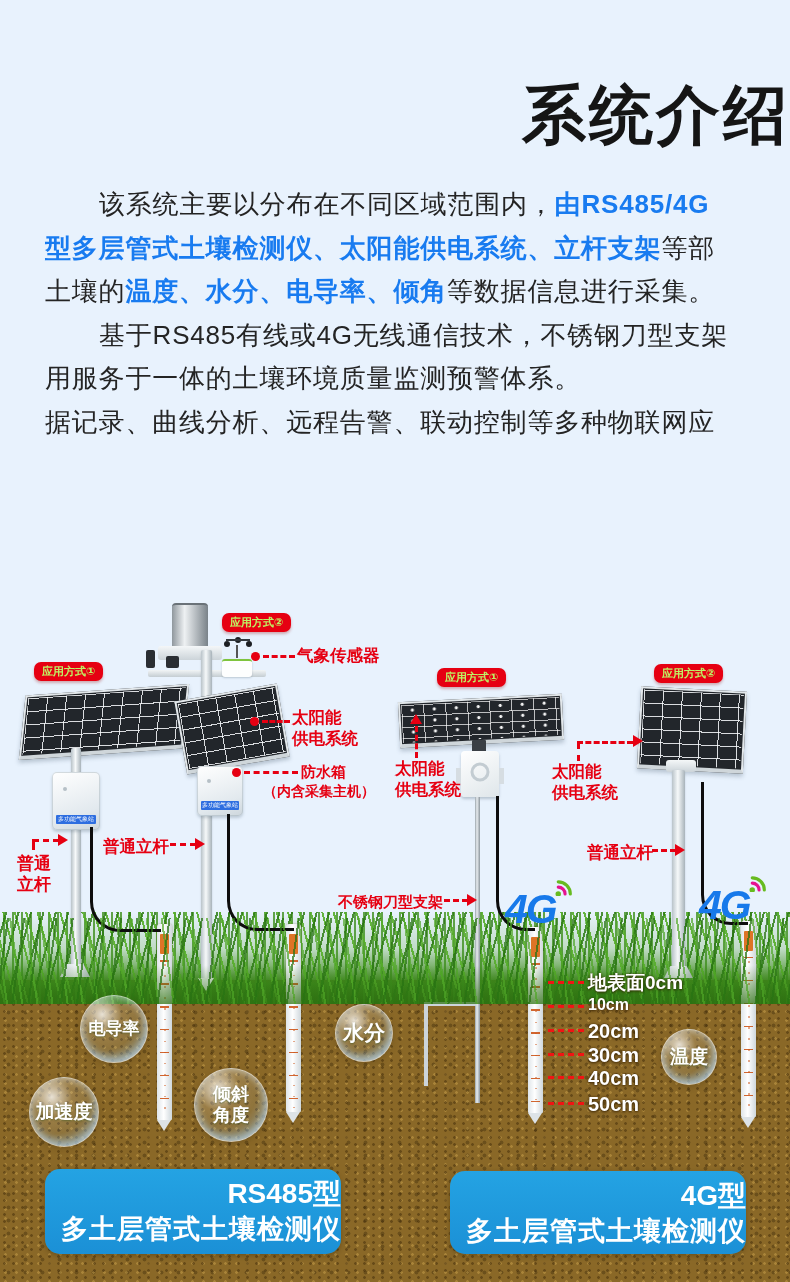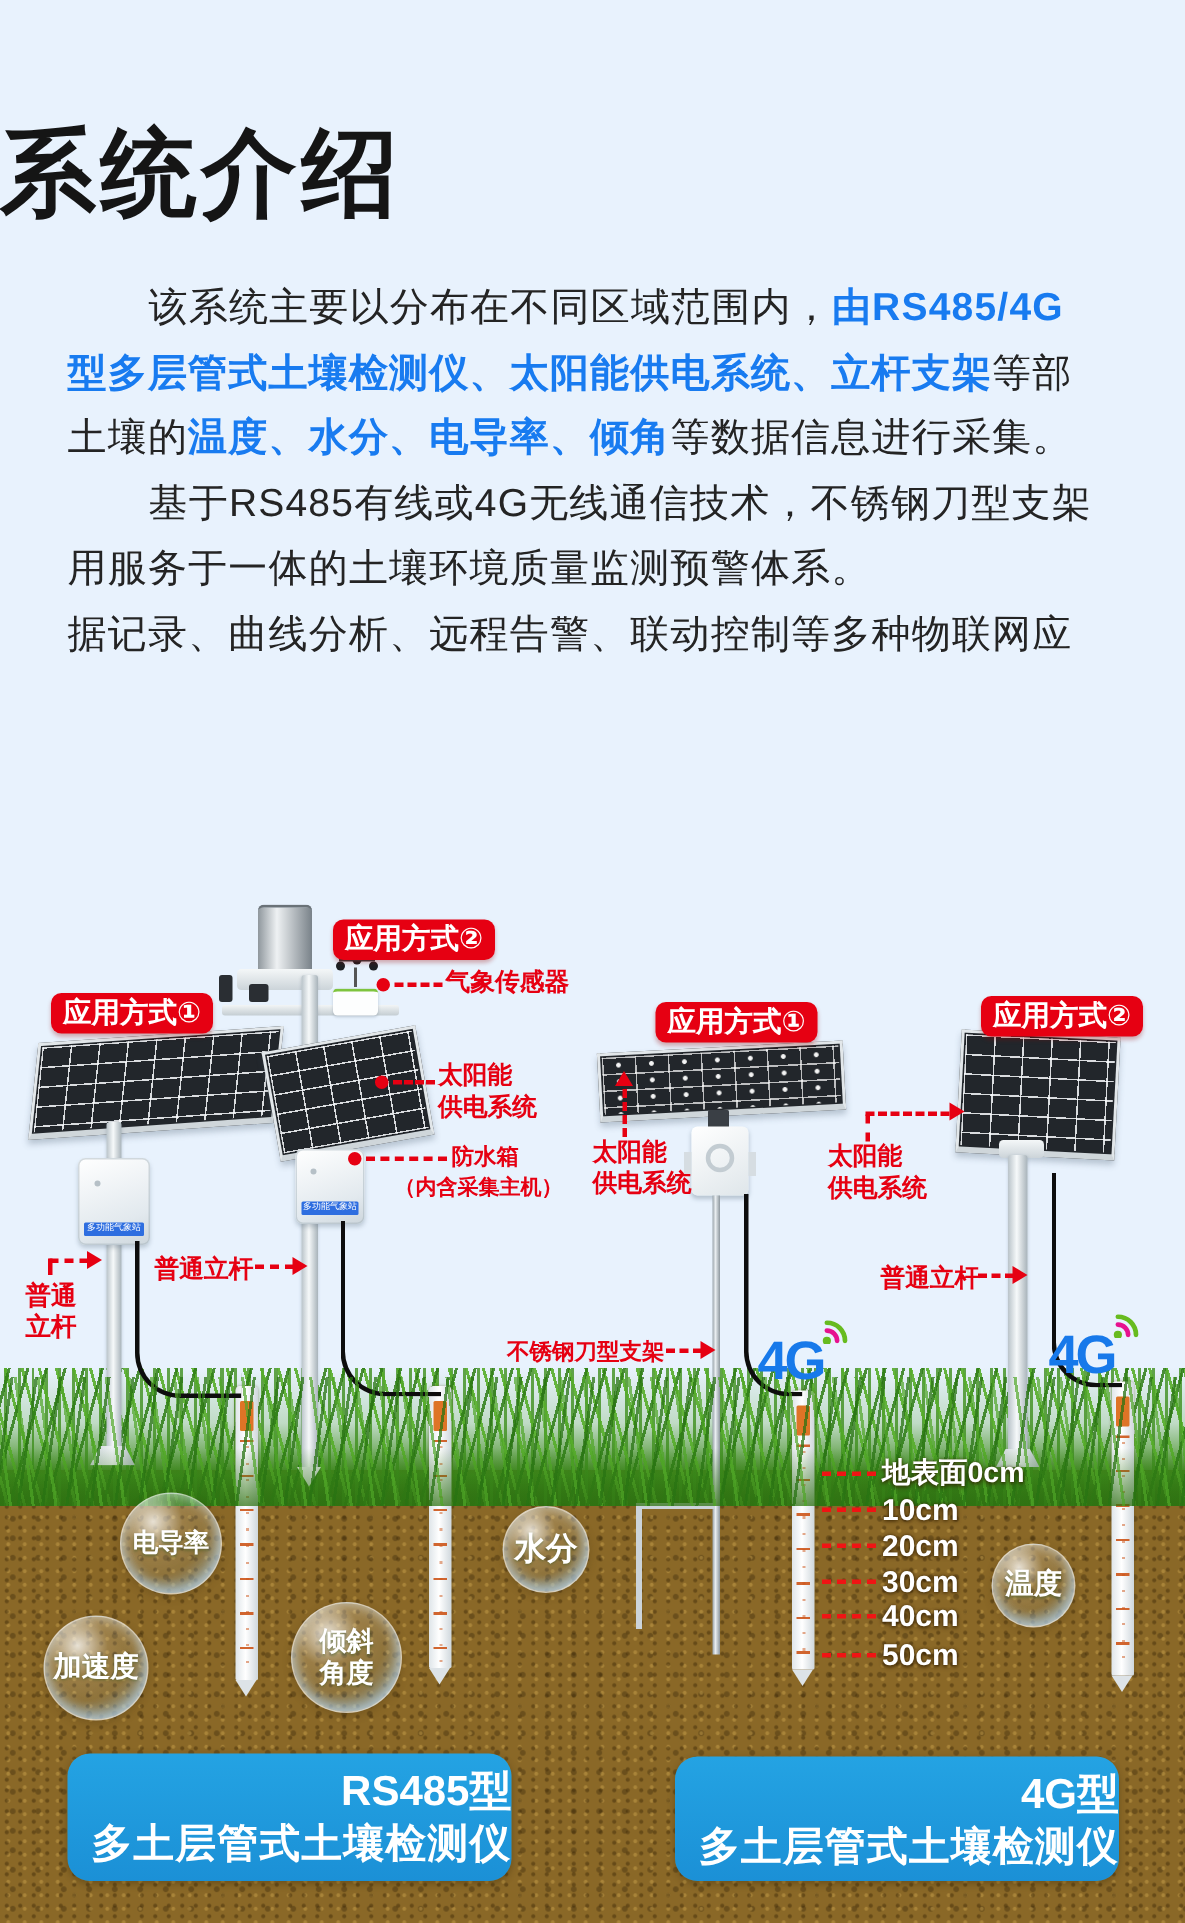--- a/index.html
+++ b/index.html
@@ -1,19 +1,19 @@
 <!DOCTYPE html>
 <html><head>
 <meta charset="utf-8">
 <style>
   html,body{margin:0;padding:0;background:#fff;}
   .page{position:relative;width:790px;height:1282px;background:var(--bg,#e8f2fd);overflow:hidden;
         font-family:"Liberation Sans","DejaVu Sans",sans-serif;}
   
-  .title{position:absolute;top:72px;left:0;width:100%;margin:0;text-align:left;
+  .title{position:absolute;top:72px;left:0;width:100%;margin:0;text-align:right;
          font-size:64px;font-weight:900;color:#151515;letter-spacing:3px;}
   .intro{position:absolute;left:45px;top:183px;width:710px;font-size:26px;color:#242424;letter-spacing:.8px;}
   .intro .line{height:43.5px;line-height:43.5px;white-space:nowrap;}
   .intro .indent{text-indent:54px;}
   .intro .hl{color:var(--accent,#187bf0);font-weight:700;}
   
   .soil{position:absolute;left:0;top:980px;width:790px;height:302px;z-index:1;background-color:var(--soil,#8a6827);
     background-image:
       linear-gradient(to bottom,rgba(55,36,4,.30),rgba(55,36,4,0) 14px),
       radial-gradient(circle,rgba(58,38,6,.45) 1px,transparent 1.7px),
@@ -67,38 +67,38 @@
   .probe{position:absolute;width:15px;z-index:3;background:linear-gradient(to right,#dfe5e9,#ffffff 45%,#cfd7dc);
          border-radius:3px 3px 1px 1px;box-shadow:0 0 2px rgba(90,70,30,.45);}
   .probe::after{content:'';position:absolute;left:0;bottom:-11px;width:0;height:0;
          border-left:7.5px solid transparent;border-right:7.5px solid transparent;border-top:11px solid #dde3e7;}
   .probe .tag{position:absolute;left:3px;top:10px;width:9px;height:20px;background:#de7426;border-radius:1px;}
   .probe .scale{position:absolute;left:3px;right:3px;top:36px;bottom:4px;
       background-image:repeating-linear-gradient(to bottom,rgba(205,85,25,.9) 0 1.5px,transparent 1.5px 23px),
                        repeating-linear-gradient(to bottom,transparent 0 4px,rgba(205,85,25,.5) 4px 5.5px,transparent 5.5px 11px);
       background-size:100% 100%,2px 100%;background-position:0 0,50% 0;background-repeat:no-repeat,no-repeat;}
   
-  .badge{position:absolute;z-index:7;background:var(--red,#e60012);color:#ffffff;font-weight:700;font-size:19px;
+  .badge{position:absolute;z-index:7;background:var(--red,#e60012);color:#bef264;font-weight:700;font-size:11px;
          line-height:1;padding:4px 8px;border-radius:7px;white-space:nowrap;box-shadow:0 2px 3px rgba(150,0,0,.3);}
   .rlabel{position:absolute;z-index:7;color:var(--red,#e60012);font-weight:800;line-height:1.25;white-space:pre-line;}
   .dot,.dh,.dv,.ar,.au{position:absolute;z-index:6;}
   .dot{width:9px;height:9px;border-radius:50%;background:var(--red,#e60012);}
   .dh{border-top:3px dashed var(--red,#e60012);height:0;}
   .dv{border-left:3px dashed var(--red,#e60012);width:0;}
   .ar{width:0;height:0;border-top:6px solid transparent;border-bottom:6px solid transparent;border-left:10px solid var(--red,#e60012);}
   .au{width:0;height:0;border-left:6px solid transparent;border-right:6px solid transparent;border-bottom:10px solid var(--red,#e60012);}
   .bubble{position:absolute;z-index:6;border-radius:50%;display:flex;align-items:center;justify-content:center;
       color:#fff;font-weight:700;text-align:center;white-space:pre-line;line-height:1.15;
       background:radial-gradient(circle at 32% 28%,rgba(255,255,255,.8),rgba(255,255,255,.15) 30%,rgba(190,220,245,.10) 55%,rgba(150,200,240,.4) 80%,rgba(255,255,255,.8) 93%,rgba(185,222,250,.5));
       box-shadow:inset 0 0 10px rgba(255,255,255,.6),inset 0 -4px 8px rgba(120,180,230,.45),0 2px 6px rgba(70,50,15,.3);
       border:1px solid rgba(255,255,255,.6);text-shadow:0 1px 2px rgba(60,90,40,.55);}
   .dmark-line{position:absolute;z-index:6;left:548px;width:36px;border-top:3.5px dashed var(--dred,#f01414);}
   .dmark-label{position:absolute;z-index:6;left:588px;color:#fff;font-weight:700;line-height:1;
       text-shadow:0 1px 3px rgba(50,30,0,.85),0 0 2px rgba(50,30,0,.6);white-space:nowrap;}
-  .logo4g{position:absolute;z-index:6;font-size:36px;font-weight:800;color:#1779ea;letter-spacing:-2px;}
+  .logo4g{position:absolute;z-index:6;font-size:41px;font-weight:800;font-style:italic;color:#1779ea;letter-spacing:-2px;}
   .logo4g svg{position:absolute;right:-17px;top:-11px;}
   
   .fbox{position:absolute;z-index:8;width:296px;background:linear-gradient(#24a3e3,#1b90d6);border-radius:15px;
         color:#fff;text-align:right;font-weight:700;box-shadow:0 2px 5px rgba(40,30,0,.3);}
   .fbox .l1{margin-top:7px;font-size:28px;line-height:36px;}
   .fbox .l2{font-size:27px;line-height:34px;letter-spacing:1px;}
 </style>
 </head>
 <body>
 
@@ -230,21 +230,21 @@
       <div class="bubble" style="left: 29px; top: 1077px; height: 68px; width: 68px; font-size: 19px;">加速度</div>
       <div class="bubble" style="left: 194px; top: 1068px; height: 72px; width: 72px; font-size: 18px;">倾斜
 角度</div>
       <div class="bubble" style="left: 335px; top: 1004px; height: 56px; width: 56px; font-size: 21px;">水分</div>
       <div class="bubble" style="left: 661px; top: 1029px; height: 54px; width: 54px; font-size: 19px;">温度</div>
     </div>
   <div>
       <i class="dmark-line" style="top: 981px;"></i>
       <span class="dmark-label" style="top: 973px; font-size: 19px;">地表面0cm</span>
       <i class="dmark-line" style="top: 1005px;"></i>
-      <span class="dmark-label" style="top: 997px; font-size: 20px;">10cm</span>
+      <span class="dmark-label" style="top: 997px; font-size: 16px;">10cm</span>
       <i class="dmark-line" style="top: 1029px;"></i>
       <span class="dmark-label" style="top: 1021px; font-size: 20px;">20cm</span>
       <i class="dmark-line" style="top: 1053px;"></i>
       <span class="dmark-label" style="top: 1045px; font-size: 20px;">30cm</span>
       <i class="dmark-line" style="top: 1076px;"></i>
       <span class="dmark-label" style="top: 1068px; font-size: 20px;">40cm</span>
       <i class="dmark-line" style="top: 1102px;"></i>
       <span class="dmark-label" style="top: 1094px; font-size: 20px;">50cm</span>
     </div>
 

